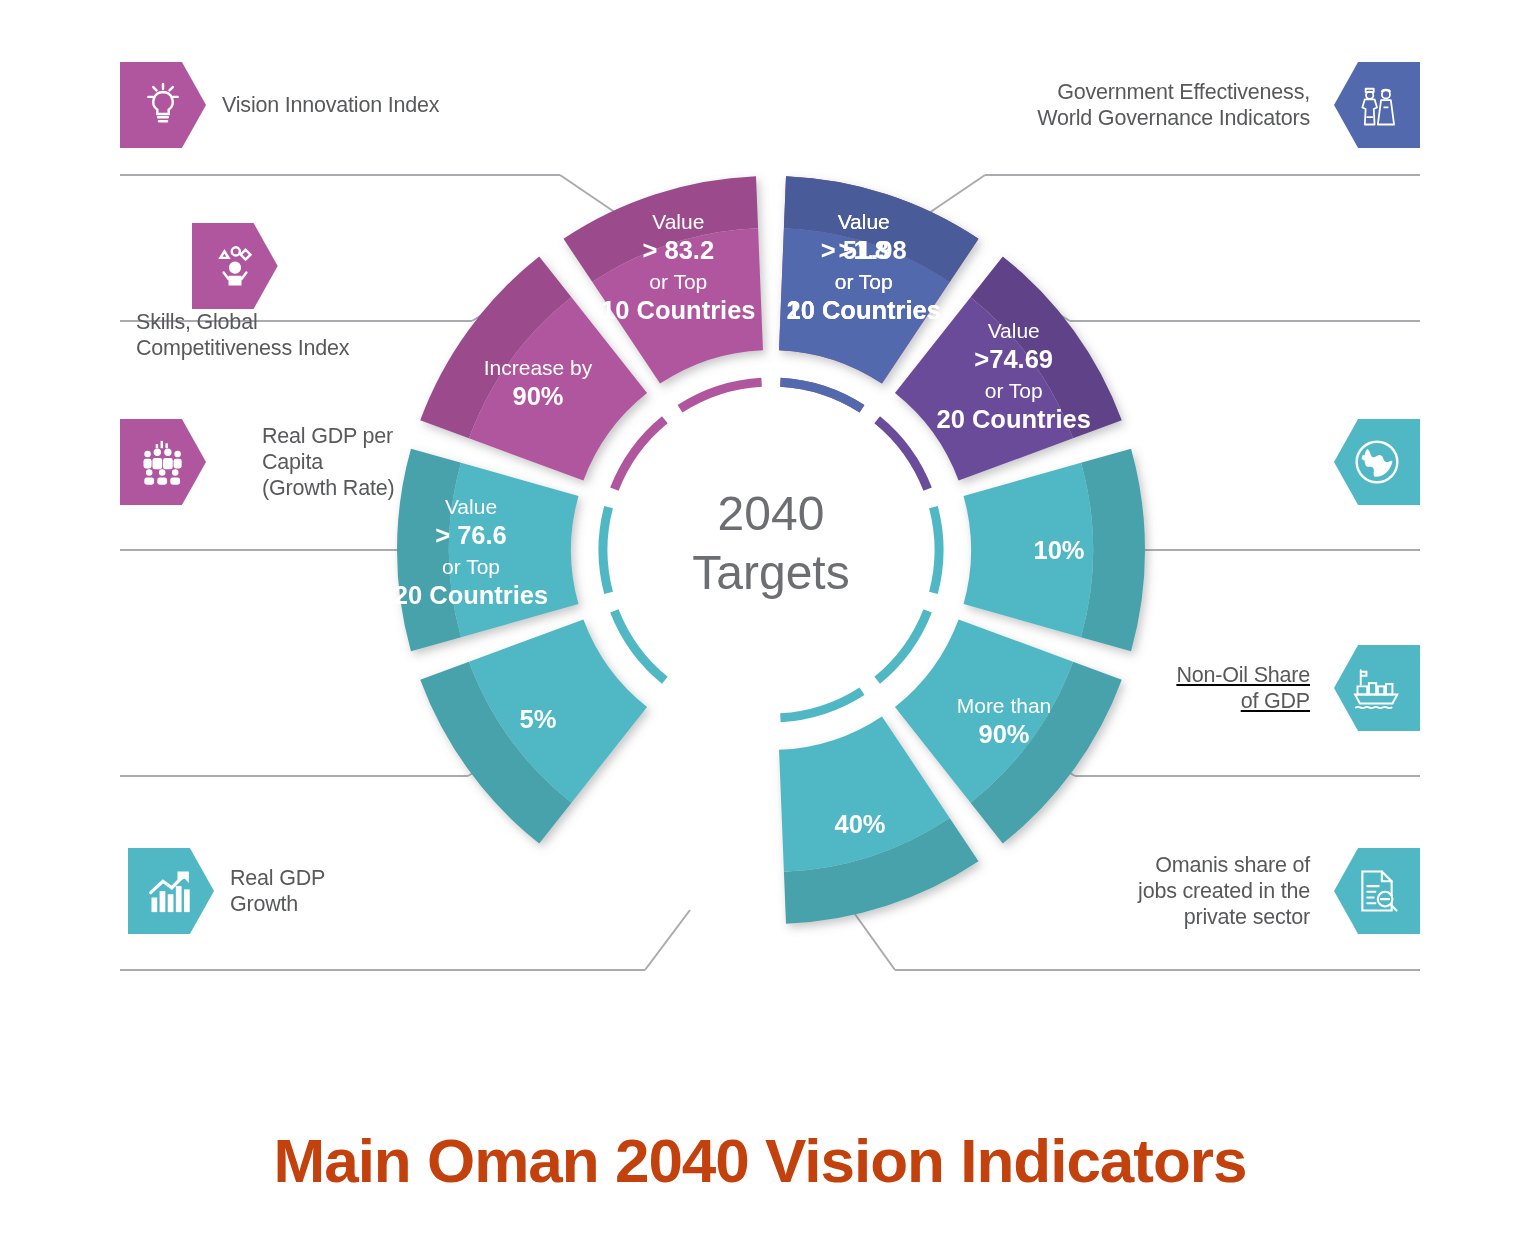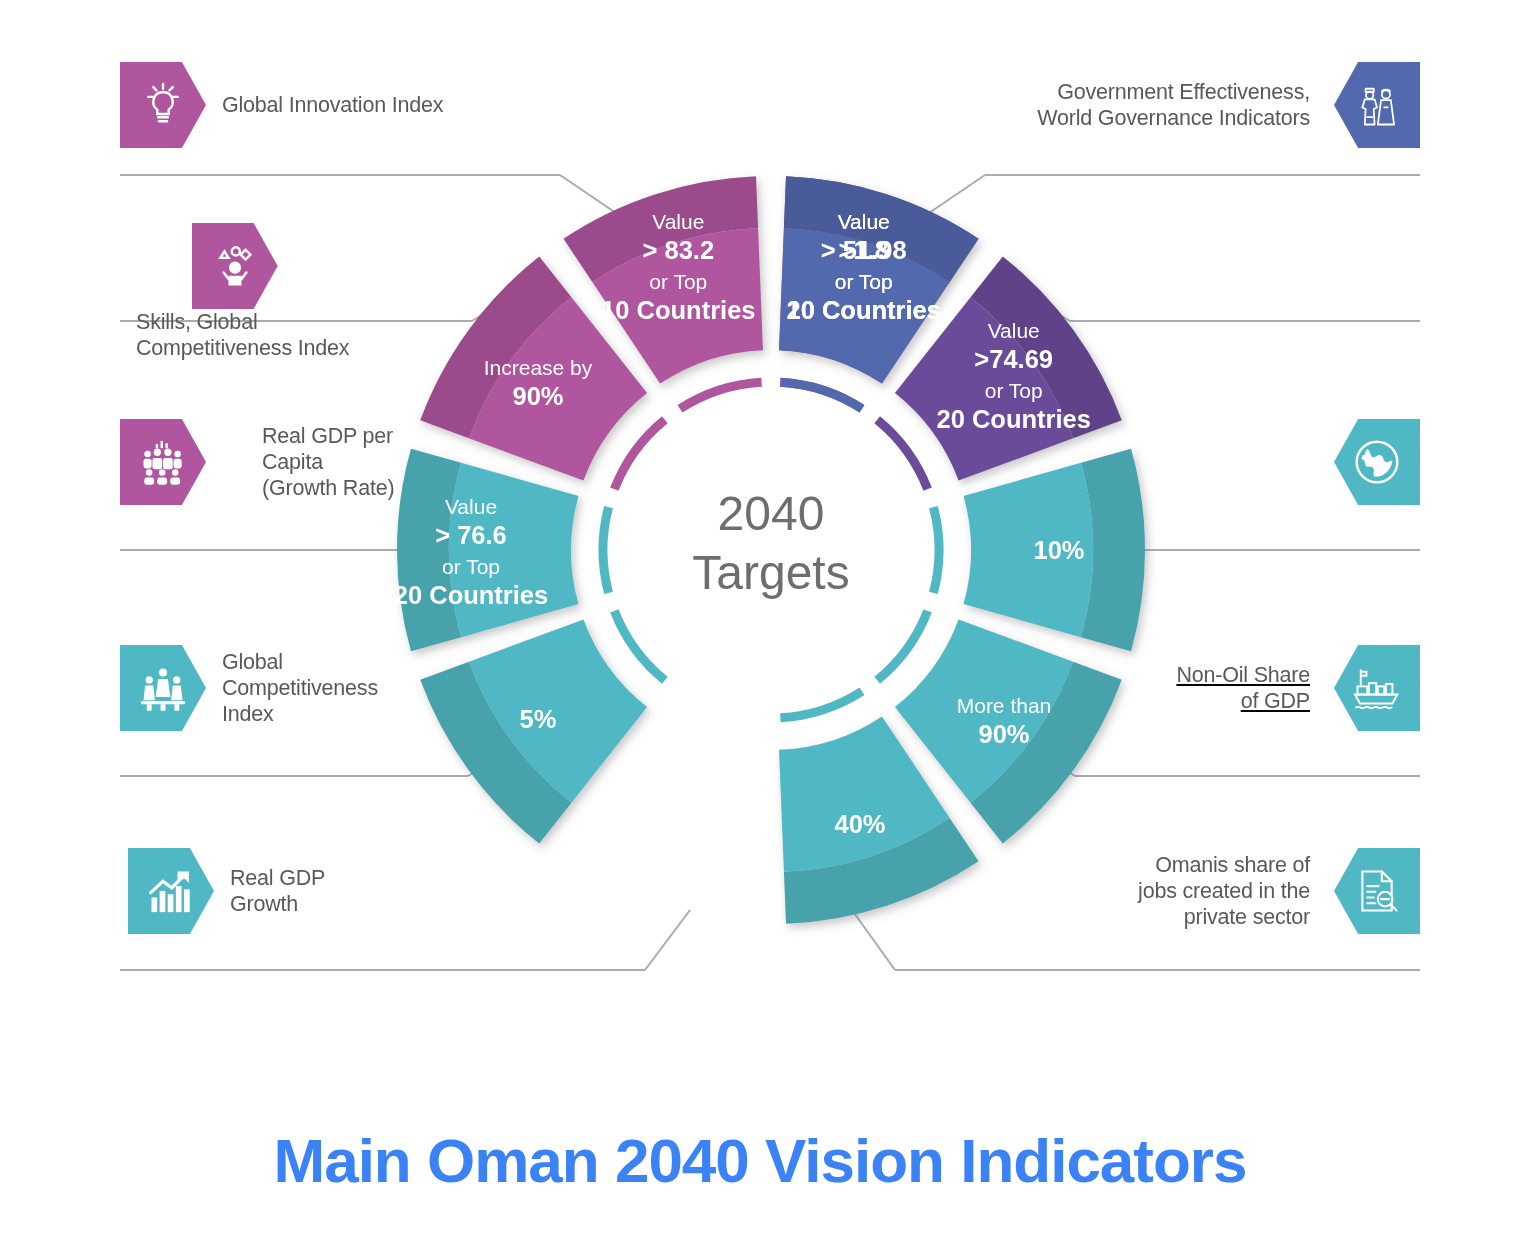--- a/index.html
+++ b/index.html
@@ -26,21 +26,21 @@
   
   .donut{position:absolute;left:373px;top:152px;width:796px;height:796px;}
   .donut svg{width:100%;height:100%;overflow:visible;}
   .seg-label{fill:#ffffff;text-anchor:middle;pointer-events:none;}
   .sl-small{font-size:21px;}
   .sl-big{font-size:25.5px;font-weight:bold;}
   .center-txt{fill:#6d6e71;text-anchor:middle;font-size:48px;}
 
   
   .footer{position:absolute;left:0;right:0;top:1125px;text-align:center;}
-  .footer span{color:#3b82f6;font-size:62px;font-weight:bold;letter-spacing:-1px;}
+  .footer span{color:#c2410c;font-size:62px;font-weight:bold;letter-spacing:-1px;}
 </style>
 </head>
 <body>
 
 <div class="stage">
 
   <div class="rule" style="left:120px;top:174px;width:440px;"></div>
   <div class="rule" style="left:120px;top:320px;width:352px;"></div>
   <div class="rule" style="left:120px;top:549px;width:295px;"></div>
   <div class="rule" style="left:120px;top:775px;width:348px;"></div>
@@ -68,21 +68,21 @@
   </svg>
 
   <div class="chip left" style="left:120px;top:62px;">
     <div class="tag" style="background:#b0569f;">
       <svg class="glyph" viewBox="0 0 64 64" fill="none" stroke="#fff" stroke-width="3" stroke-linecap="round">
         <path d="M32 16a12 12 0 0 0-7 21.7V43h14v-5.3A12 12 0 0 0 32 16z"></path>
         <path d="M26 47h12M27 52h10"></path>
         <path d="M32 6v6M14 22h6M44 22h6M20 10l4 4M44 10l-4 4"></path>
       </svg>
     </div>
-    <div class="txt">Global Innovation Index</div>
+    <div class="txt">Vision Innovation Index</div>
   </div>
 
   <div class="chip left" style="left:120px;top:223px;flex-direction:column;">
     <div class="tag" style="background:#b0569f;">
       <svg class="glyph" viewBox="0 0 64 64" fill="none" stroke="#fff" stroke-width="3">
         <path d="M14 22l5-8 5 8z"></path>
         <circle cx="33" cy="14" r="5"></circle>
         <path d="M45 12l6 6-6 6-6-6z"></path>
         <circle cx="32" cy="34" r="6" fill="#fff"></circle>
         <path d="M18 40l6 8h16l6-8" stroke-linecap="round"></path>
@@ -110,37 +110,20 @@
           <rect x="9" y="51" width="12" height="9" rx="3"></rect>
         <circle cx="31" cy="45" r="4"></circle>
           <rect x="25" y="51" width="12" height="9" rx="3"></rect>
         <circle cx="47" cy="45" r="4"></circle>
           <rect x="41" y="51" width="12" height="9" rx="3"></rect>
       </svg>
     </div>
     <div class="txt">Real GDP per<br>Capita<br>(Growth Rate)</div>
   </div>
 
-  <div class="chip left" style="left:120px;top:645px;">
-    <div class="tag" style="background:#4fb8c4;">
-      <svg class="glyph" viewBox="0 0 64 64" fill="#fff" stroke="none">
-        <circle cx="32" cy="13" r="5"></circle>
-          <path d="M26 21h12l3 22H23z"></path>
-        <circle cx="15" cy="22" r="4.5"></circle>
-          <path d="M10 29h10l2 18H8z"></path>
-        <circle cx="49" cy="22" r="4.5"></circle>
-          <path d="M44 29h10l2 18H42z"></path>
-        <rect x="5" y="48" width="54" height="4" rx="1"></rect>
-        <rect x="12" y="52" width="6" height="8"></rect>
-          <rect x="29" y="52" width="6" height="8"></rect>
-          <rect x="46" y="52" width="6" height="8"></rect>
-      </svg>
-    </div>
-    <div class="txt">Global<br>Competitiveness<br>Index</div>
-  </div>
 
   <div class="chip left" style="left:120px;top:848px;margin-left:8px;">
     <div class="tag" style="background:#4fb8c4;">
       <svg class="glyph" viewBox="0 0 64 64" fill="#fff" stroke="none">
         <rect x="8" y="40" width="7" height="18"></rect>
           <rect x="18" y="32" width="7" height="26"></rect>
         <rect x="28" y="36" width="7" height="22"></rect>
           <rect x="38" y="26" width="7" height="32"></rect>
         <rect x="48" y="30" width="7" height="28"></rect>
         <path d="M7 34 L22 20 L33 28 L50 11" stroke="#fff" stroke-width="4" fill="none" stroke-linecap="round"></path>

